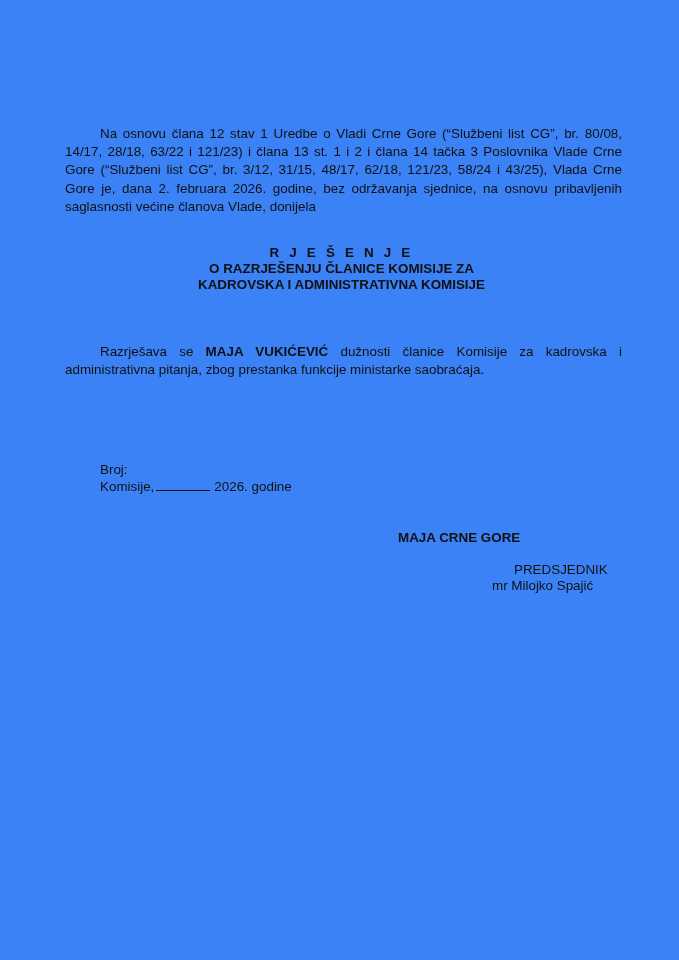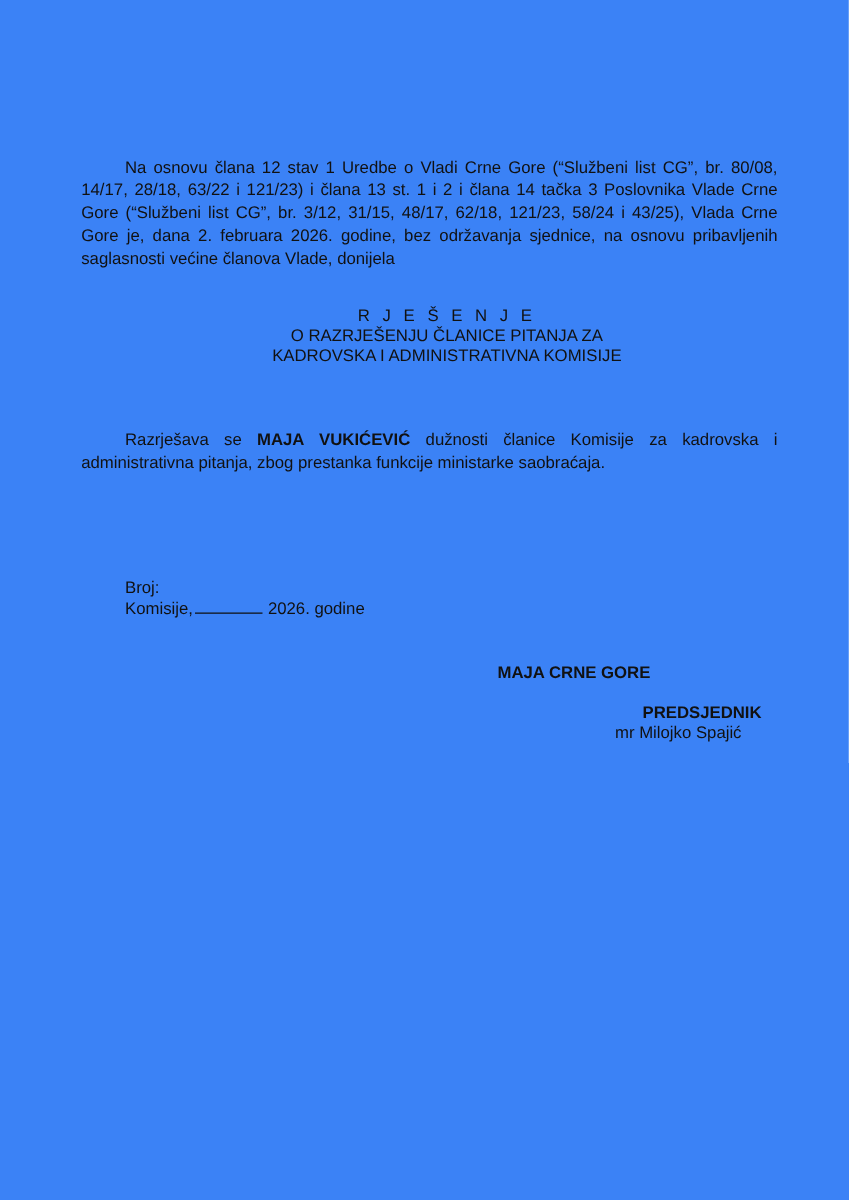--- a/index.html
+++ b/index.html
@@ -30,25 +30,25 @@
       line-height: 18.2px;
       text-align: justify;
     }
     .intro { top: 125px; }
     .intro .indent, .body-para .indent {
       display: inline-block;
       width: 35px;
     }
     .title-block {
       position: absolute;
-      left: 79px;
+      left: 63px;
       width: 557px;
       top: 245px;
       text-align: center;
-      font-weight: normal;
+      font-weight: bold;
       line-height: 16px;
       font-size: 13.4px;
     }
     .title-block .t1 {
       letter-spacing: 3.2px;
     }
     .body-para { top: 343px; }
     .body-para .name { font-weight: bold; }
     .meta {
       position: absolute;
@@ -69,32 +69,32 @@
       left: 398px;
       top: 530px;
       font-weight: bold;
     }
     .signature {
       position: absolute;
       left: 492px;
       top: 562px;
       line-height: 16px;
     }
-    .signature .role { font-weight: bold; padding-left: 22px; }
+    .signature .role { font-weight: normal; padding-left: 22px; }
   </style>
 </head>
 <body>
 
 <div class="page">
 
   <div class="para intro"><span class="indent"></span><span>Na osnovu člana 12 stav 1 Uredbe o Vladi Crne Gore (“Službeni list CG”, br. 80/08, 14/17, 28/18, 63/22 i 121/23) i člana 13 st. 1 i 2 i člana 14 tačka 3 Poslovnika Vlade Crne Gore (“Službeni list CG”, br. 3/12, 31/15, 48/17, 62/18, 121/23, 58/24 i 43/25), Vlada Crne Gore je, dana 2. februara 2026. godine, bez održavanja sjednice, na osnovu pribavljenih saglasnosti većine članova Vlade, donijela</span></div>
 
   <div class="title-block">
     <div class="t1">R J E Š E N J E</div>
-    <div>O RAZRJEŠENJU ČLANICE PITANJA ZA</div>
+    <div>O RAZRJEŠENJU ČLANICE KOMISIJE ZA</div>
     <div>KADROVSKA I ADMINISTRATIVNA KOMISIJE</div>
   </div>
 
   <div class="para body-para"><span class="indent"></span><span>Razrješava se </span><span class="name">MAJA VUKIĆEVIĆ</span><span> dužnosti članice Komisije za kadrovska i administrativna pitanja, zbog prestanka funkcije ministarke saobraćaja.</span></div>
 
   <div class="meta">
     <div>Broj:</div>
     <div><span>Komisije,</span><span class="blank"></span><span>2026. godine</span></div>
   </div>
 

